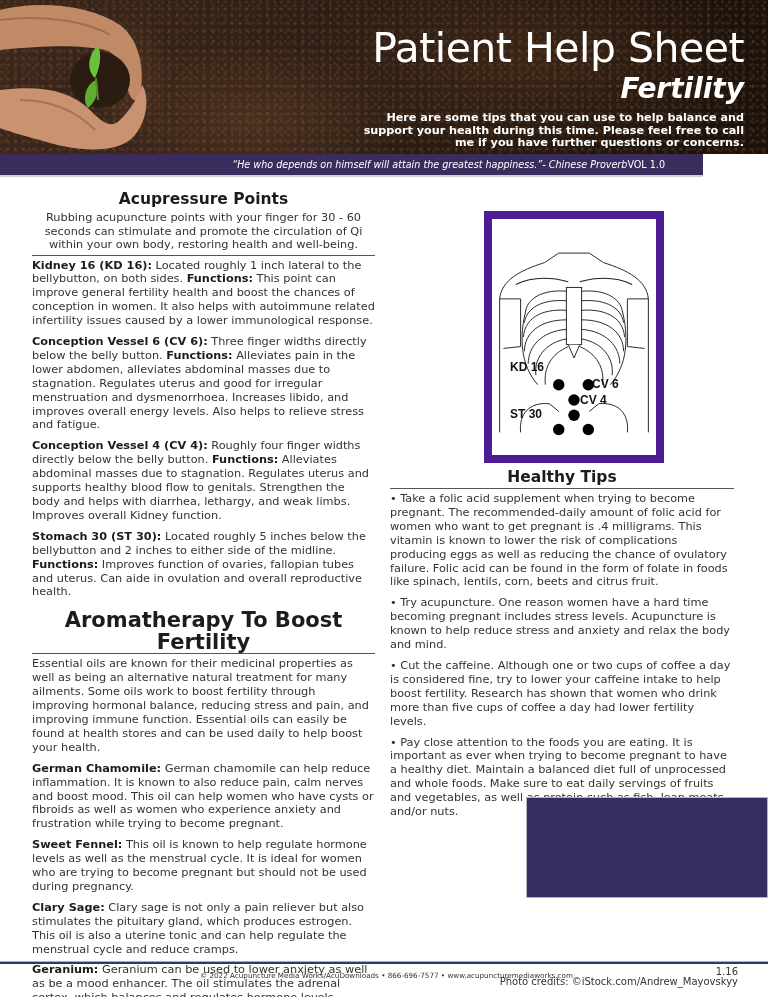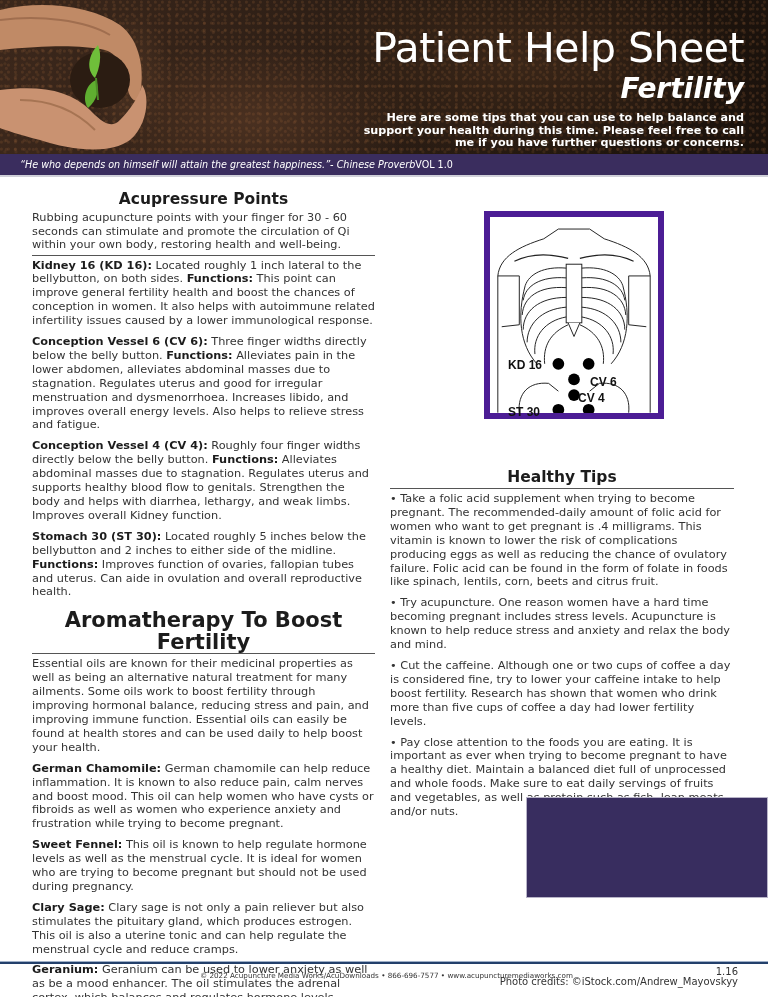--- a/index.html
+++ b/index.html
@@ -33,47 +33,47 @@
   .subtitle {
     position: absolute; right: 24px; top: 72px;
     color: #ffffff; font-weight: bold; font-style: italic; font-size: 28px; line-height: 34px;
   }
   .intro {
     position: absolute; right: 24px; top: 112px; width: 400px; text-align: right;
     color: #ffffff; font-weight: bold; font-size: 11.2px; line-height: 12.6px;
   }
 
   .quote-bar {
-    position: absolute; left: 0; top: 154px; width: 768px; height: 23px;
+    position: absolute; left: 0; top: 154px; width: 703px; height: 23px;
     background: #3a2d5e; color: #ffffff; display: flex; align-items: center;
-    justify-content: flex-start; padding: 0 38px 0 20px;
+    justify-content: flex-end; padding: 0 38px 0 20px;
     border-bottom: 2px solid #cfcfd8;
   }
   .quote-text { font-style: italic; font-size: 9.6px; }
   .vol { font-size: 9.6px; }
 
   
   .left { position: absolute; left: 32px; top: 188px; width: 343px; }
 
   .section-title {
     text-align: center; font-weight: bold; font-size: 15.5px; color: #1c1c1c;
     line-height: 22px;
   }
   .section-title.big { font-size: 21px; }
-  .lead { text-align: left; font-size: 11.3px; line-height: 13.5px; color: #333; padding: 1px 0 3px 0; }
+  .lead { text-align: center; font-size: 11.3px; line-height: 13.5px; color: #333; padding: 1px 0 3px 0; }
   .rule { border: none; border-top: 1px solid #555; margin: 0 0 3px 0; }
 
   p.item { font-size: 11.3px; line-height: 13.9px; color: #333; margin-bottom: 7px; }
   p.item b { color: #1c1c1c; }
   p.item .fn { font-weight: bold; text-decoration-color: #666; color: #1c1c1c; }
 
   
   .diagram {
-    position: absolute; left: 484px; top: 211px; width: 180px; height: 208px;
-    border: 6px solid #4c1d95; background: #ffffff;
+    position: absolute; left: 484px; top: 211px; width: 180px; height: 252px;
+    border: 8px solid #4c1d95; background: #ffffff;
   }
   .diagram svg { width: 100%; height: 100%; display: block; }
 
   
   .tips-wrap { position: absolute; left: 390px; top: 466px; width: 344px; }
   .tips-wrap .section-title { font-size: 15.5px; }
   p.tip { font-size: 11.3px; line-height: 13.9px; color: #333; margin-bottom: 7px; }
 
   .purple-box {
     position: absolute; left: 526px; top: 797px; width: 242px; height: 101px;

